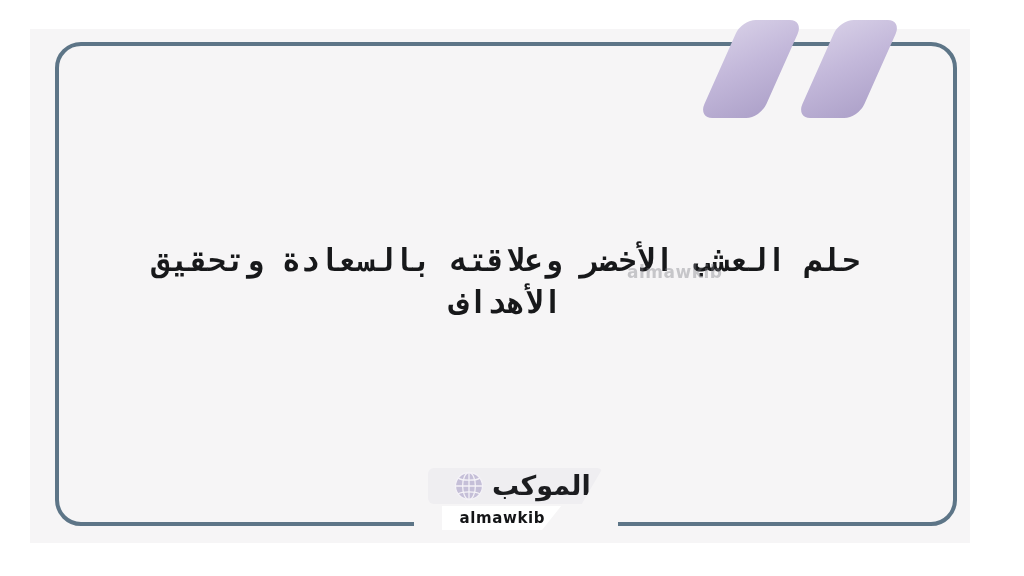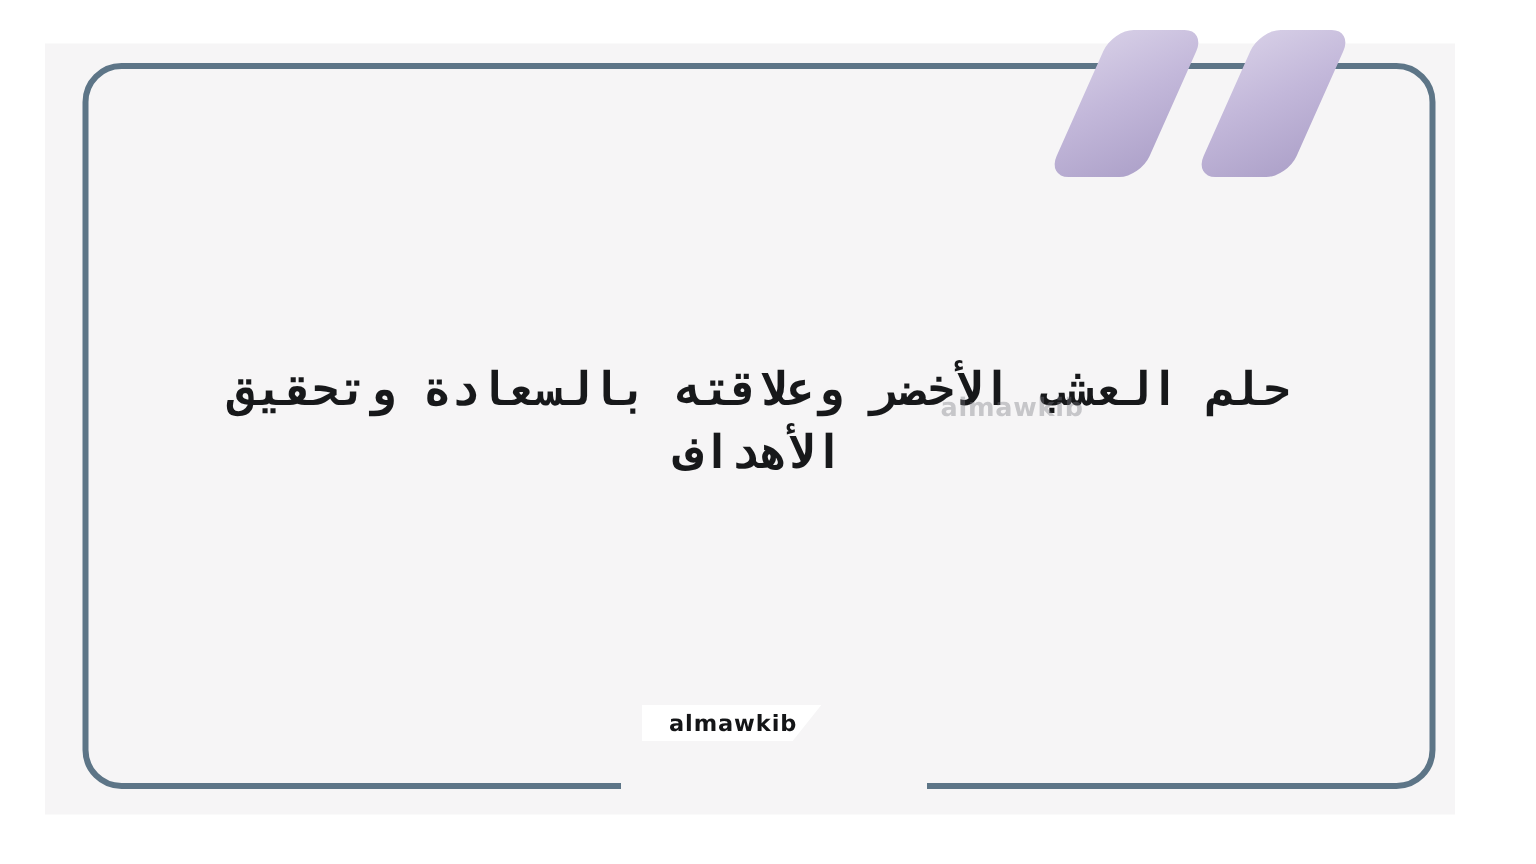--- a/index.html
+++ b/index.html
@@ -197,18 +197,34 @@
     <div class="quote-bar q2"></div>
   </div>
 
   <div class="title-wrap">
     <h1 class="title">حلم العشب الأخضر وعلاقته بالسعادة وتحقيق الأهداف</h1>
   </div>
 
   <div class="watermark">almawkib</div>
 
   <div class="logo-badge">
+    <div class="logo-row">
+      <span class="globe-holder">
+        <svg class="globe" viewBox="0 0 40 40" xmlns="http://www.w3.org/2000/svg" aria-hidden="true">
+          <circle cx="20" cy="20" r="18" fill="#c5bfd8"></circle>
+          <g stroke="#f4f2f7" stroke-width="1.7" fill="none">
+            <circle cx="20" cy="20" r="18"></circle>
+            <line x1="2" y1="20" x2="38" y2="20"></line>
+            <line x1="20" y1="2" x2="20" y2="38"></line>
+            <ellipse cx="20" cy="20" rx="8.5" ry="18"></ellipse>
+            <path d="M5.5 9.5 C11 13.2, 29 13.2, 34.5 9.5"></path>
+            <path d="M5.5 30.5 C11 26.8, 29 26.8, 34.5 30.5"></path>
+          </g>
+        </svg>
+      </span>
+      <span class="logo-ar">الموكب</span>
+    </div>
     <div class="logo-sub-wrap">
       <span class="logo-sub">almawkib</span>
     </div>
   </div>
 
 </div>
 
 </body></html>

